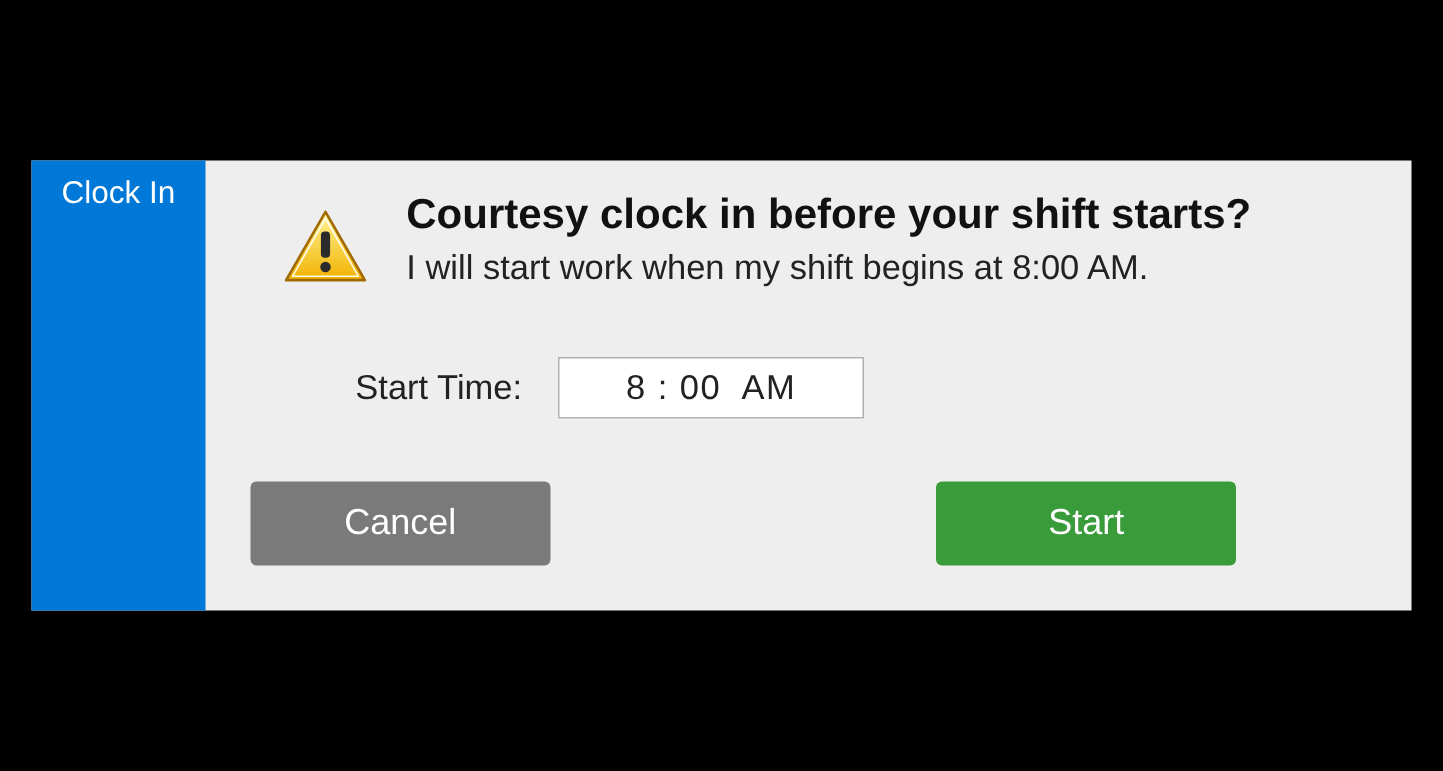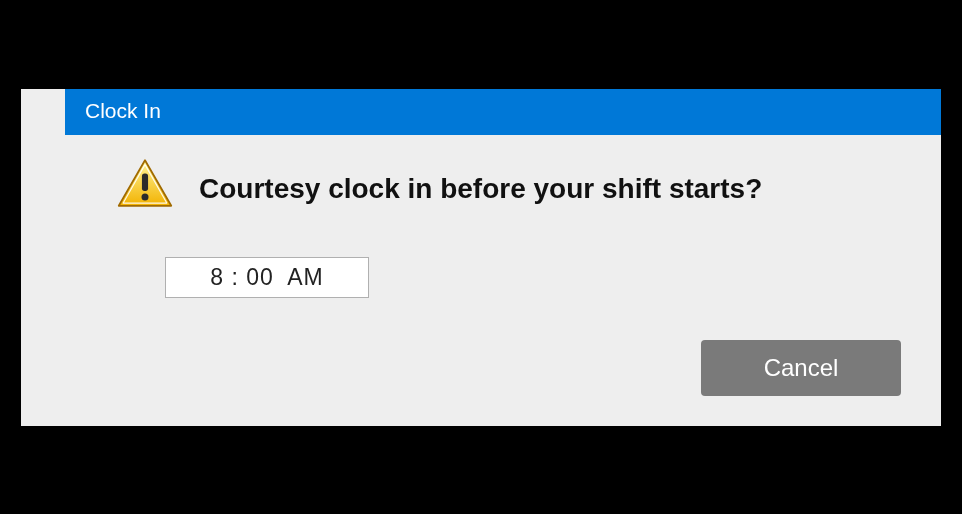--- a/index.html
+++ b/index.html
@@ -9,22 +9,21 @@
       background: #000;
       font-family: "Segoe UI", "Segoe UI Light", -apple-system, sans-serif;
       display: flex;
       align-items: center;
       justify-content: center;
     }
     .dialog {
       width: 920px;
       background: #eeeeee;
       display: flex;
-      flex-direction: column;
-      padding-left: 44px;
+      flex-direction: row;
     }
     .titlebar {
       background: #0078d7;
       color: #fff;
       font-size: 21px;
       font-weight: 400;
       padding: 10px 20px 12px 20px;
     }
     .userbar {
       background: #3a9b3a;
@@ -78,21 +77,21 @@
       font-size: 23px;
       font-family: inherit;
       color: #222;
       padding: 6px 18px;
       width: 204px;
       text-align: center;
       letter-spacing: 1px;
     }
     .button-row {
       display: flex;
-      justify-content: flex-end;
+      justify-content: space-between;
       gap: 20px;
       margin-top: 42px;
       padding-right: 10px;
     }
     .btn {
       border: none;
       font-family: inherit;
       font-size: 24px;
       font-weight: 400;
       padding: 14px 0;
@@ -125,26 +124,29 @@
             </linearGradient>
           </defs>
           <polygon points="32,2 62,54 2,54" fill="url(#yg)" stroke="#a06a00" stroke-width="2" stroke-linejoin="round"></polygon>
           <polygon points="32,7 57,51 7,51" fill="none" stroke="#ffffff" stroke-width="1.2" stroke-linejoin="round" opacity="0.9"></polygon>
           <rect x="28.5" y="17" width="7" height="20" rx="3" fill="#2b2b2b"></rect>
           <circle cx="32" cy="44" r="4" fill="#2b2b2b"></circle>
         </svg>
       </div>
       <div class="msg-text">
         <div class="heading">Courtesy clock in before your shift starts?</div>
+        <div class="subheading">I will start work when my shift begins at 8:00 AM.</div>
       </div>
     </div>
 
     <div class="time-row">
+      <span class="time-label">Start Time:</span>
       <input class="time-input" type="text" value="8 : 00  AM" style="">
     </div>
 
     <div class="button-row">
       <button class="btn btn-cancel">Cancel</button>
+      <button class="btn btn-start">Start</button>
     </div>
 
   </div>
 
 </div>
 
 </body></html>

